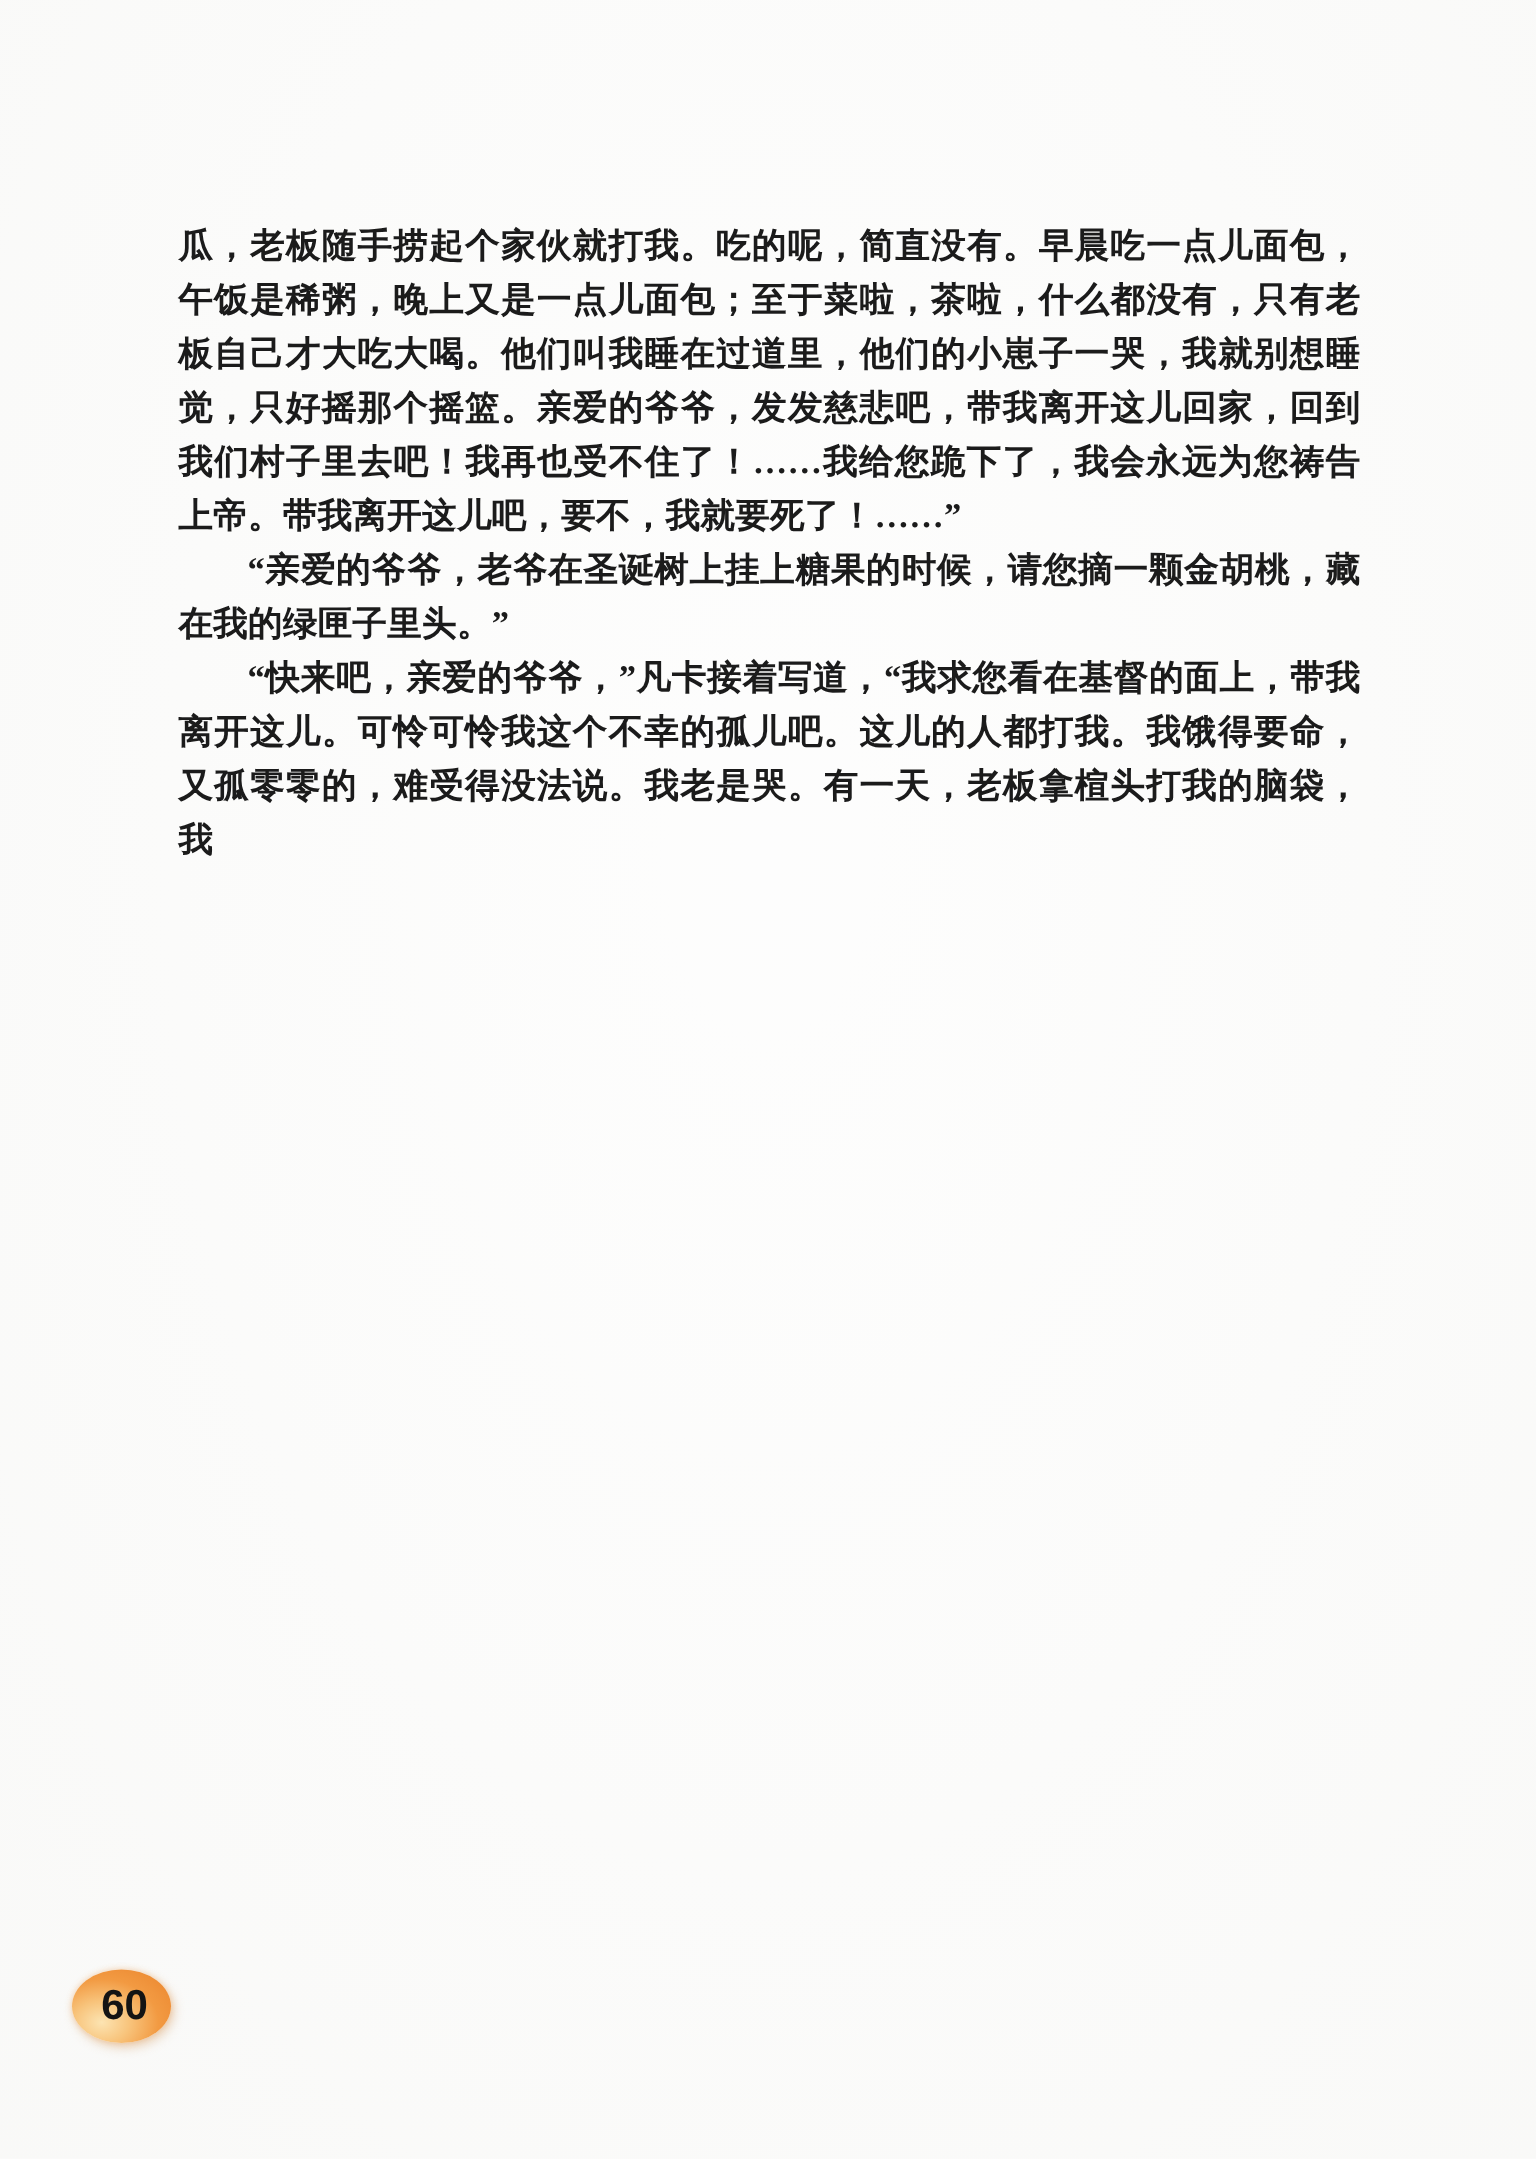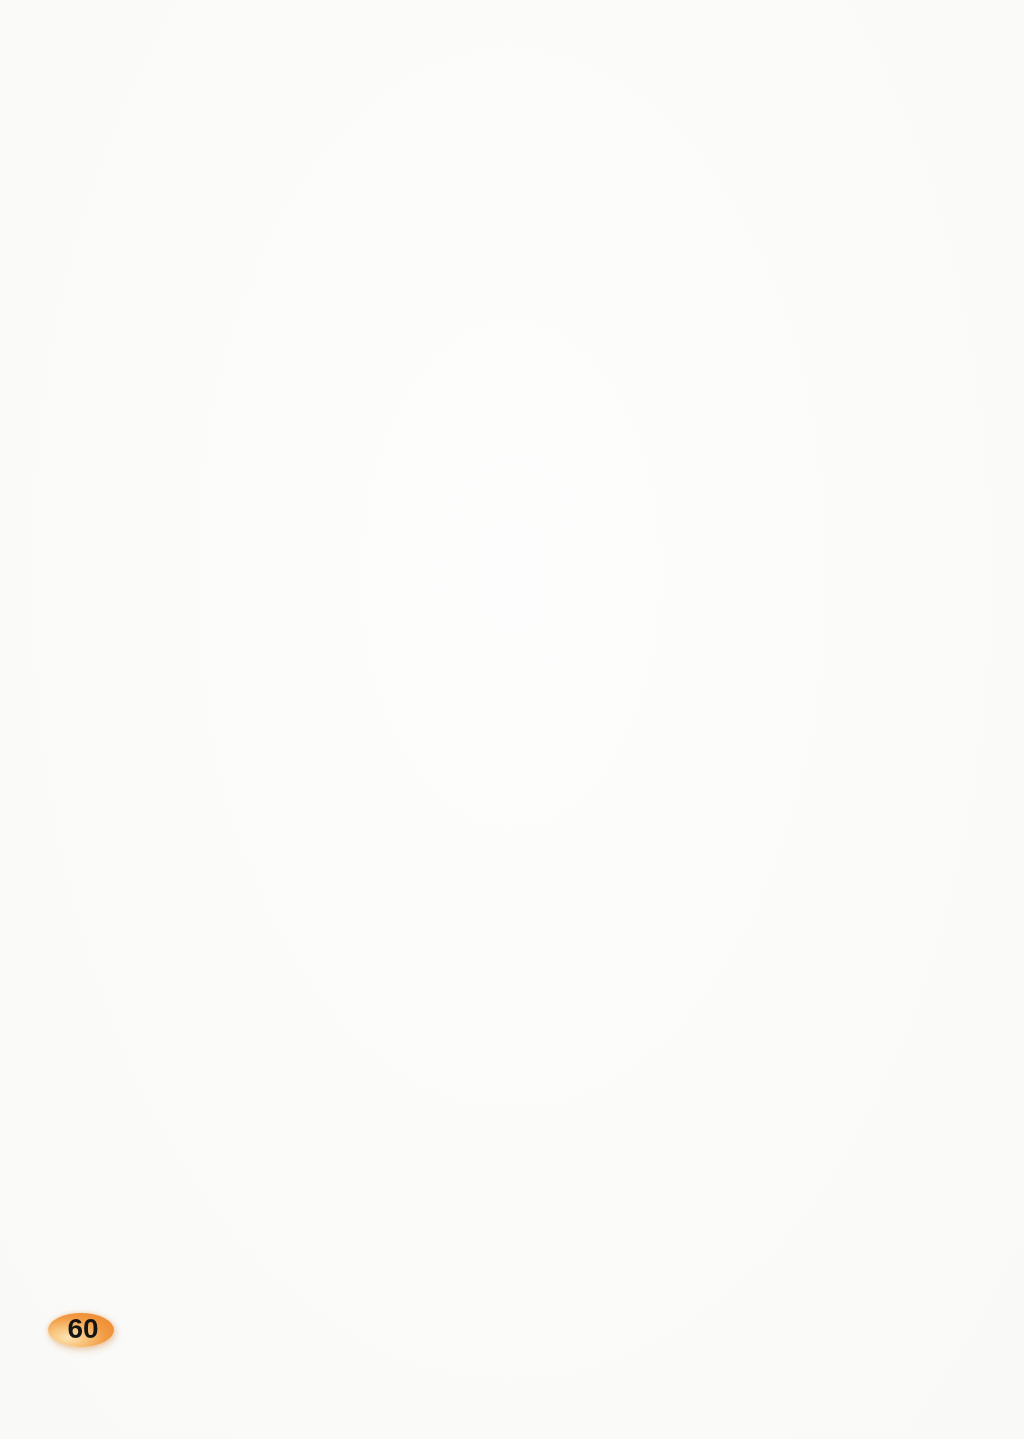--- a/index.html
+++ b/index.html
@@ -40,21 +40,21 @@
     text-align-last: left;
   }
   .page-text p.no-indent {
     text-indent: 0;
   }
   .page-badge {
     position: absolute;
     left: 48px;
     top: 1313px;
     width: 66px;
-    height: 34px;
+    height: 49px;
     border-radius: 50%;
     background:
       radial-gradient(ellipse at 30% 72%, #fce4b2 0%, #f8c47c 28%, #f29a42 58%, #ea832b 100%);
     box-shadow:
       2px 3px 7px rgba(214,160,104,0.45),
       0 0 4px rgba(240,150,60,0.35);
     display: flex;
     align-items: center;
     justify-content: center;
   }
@@ -65,19 +65,22 @@
     color: #141414;
     transform: translate(2px, -1px);
   }
 </style>
 </head>
 <body>
 
 <div class="scan-page">
 
   <div class="page-text">
+    <p class="no-indent">瓜，老板随手捞起个家伙就打我。吃的呢，简直没有。早晨吃一点儿面包，午饭是稀粥，晚上又是一点儿面包；至于菜啦，茶啦，什么都没有，只有老板自己才大吃大喝。他们叫我睡在过道里，他们的小崽子一哭，我就别想睡觉，只好摇那个摇篮。亲爱的爷爷，发发慈悲吧，带我离开这儿回家，回到我们村子里去吧！我再也受不住了！……我给您跪下了，我会永远为您祷告上帝。带我离开这儿吧，要不，我就要死了！……”</p>
+    <p>“亲爱的爷爷，老爷在圣诞树上挂上糖果的时候，请您摘一颗金胡桃，藏在我的绿匣子里头。”</p>
+    <p>“快来吧，亲爱的爷爷，”凡卡接着写道，“我求您看在基督的面上，带我离开这儿。可怜可怜我这个不幸的孤儿吧。这儿的人都打我。我饿得要命，又孤零零的，难受得没法说。我老是哭。有一天，老板拿楦头打我的脑袋，我</p>
   </div>
 
   <div class="page-badge">
     <span class="num">60</span>
   </div>
 
 </div>
 
 </body></html>

